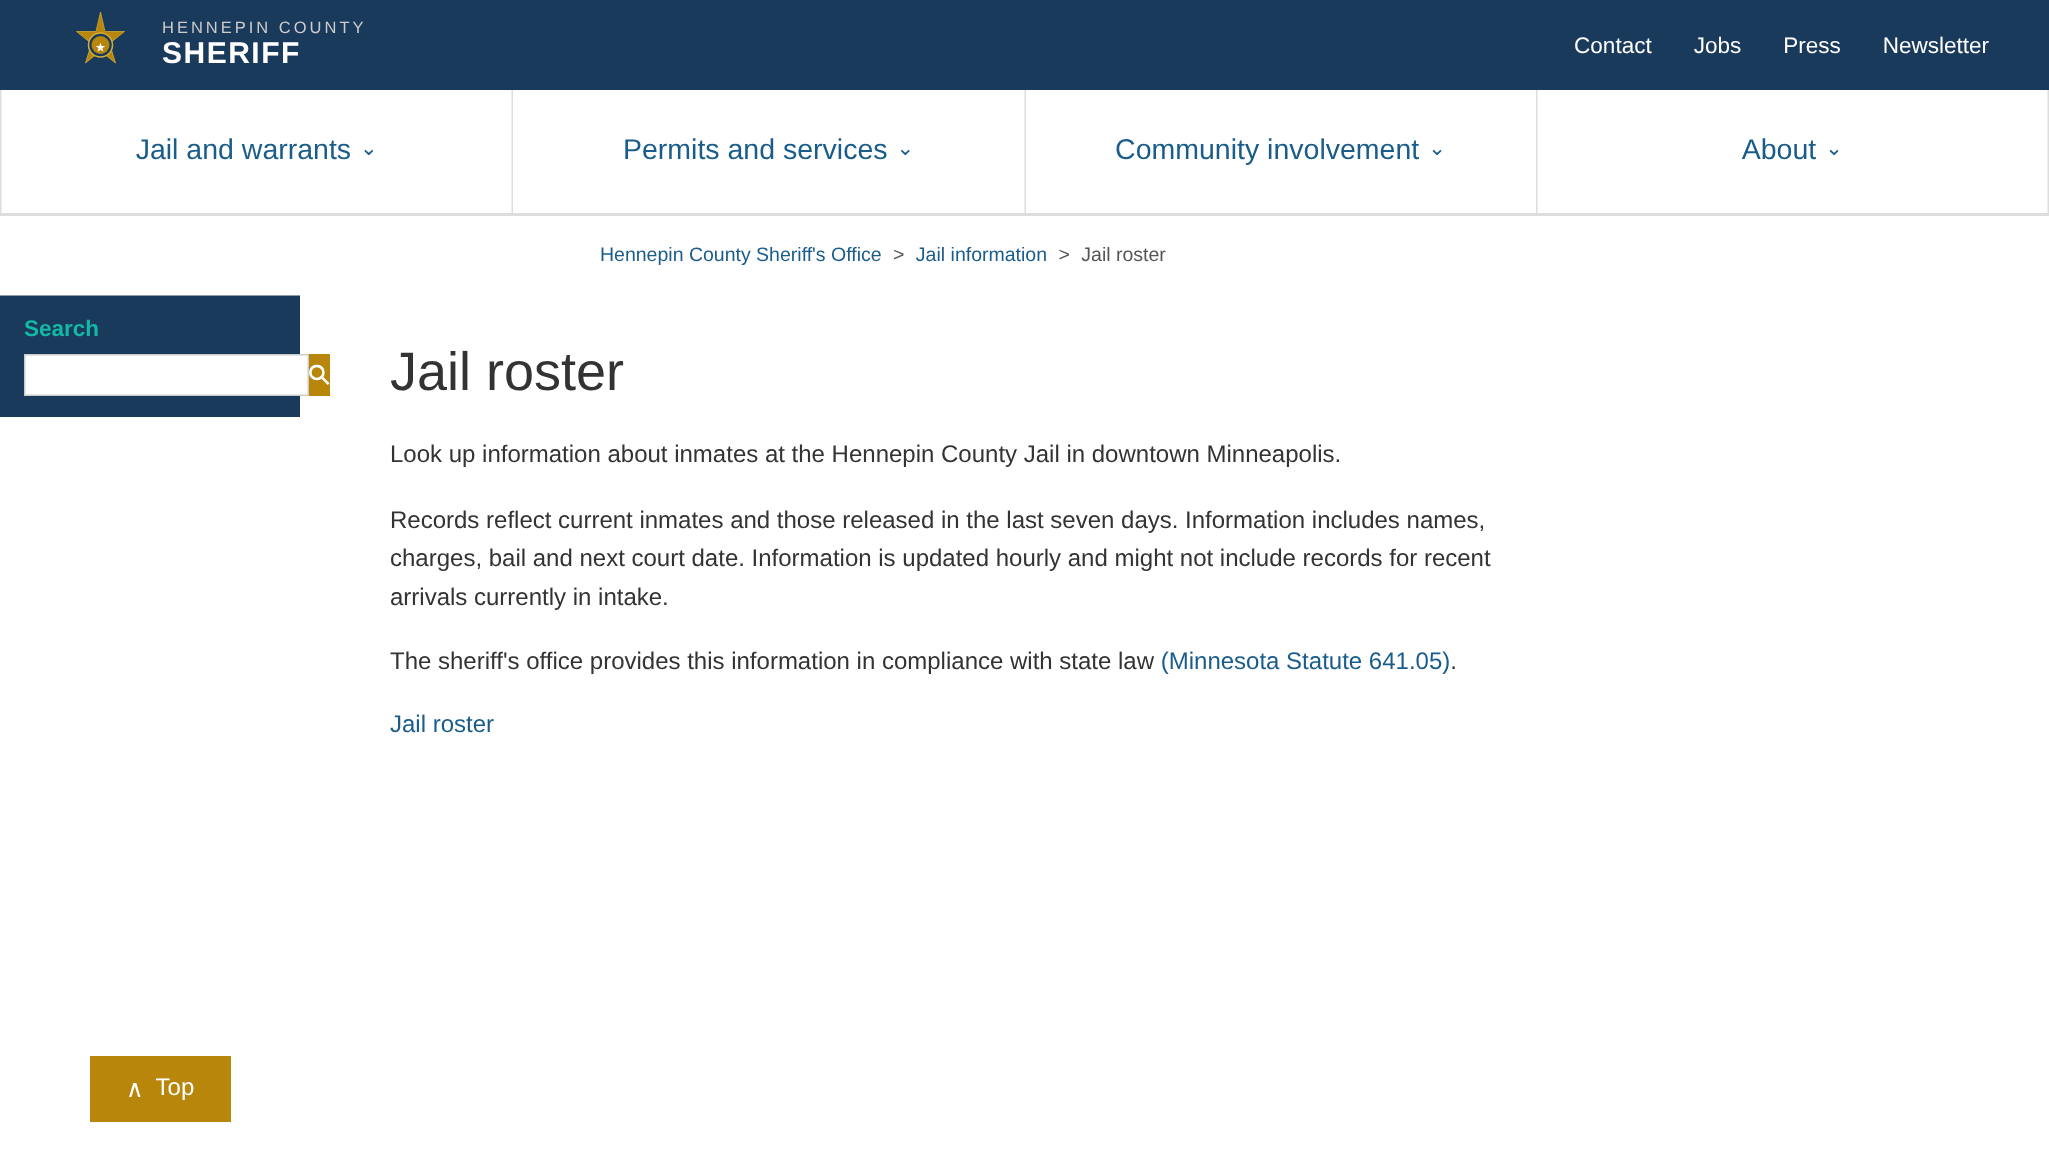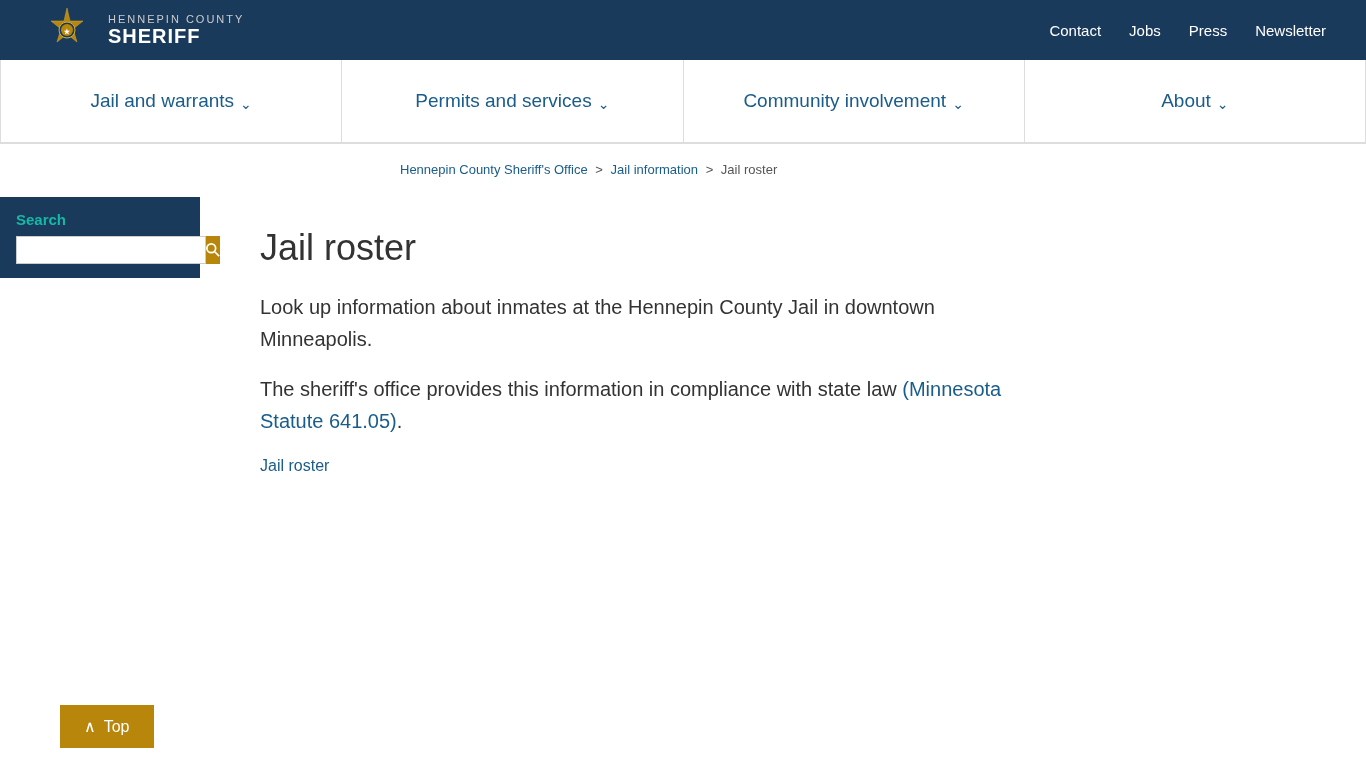--- a/index.html
+++ b/index.html
@@ -65,21 +65,21 @@
       cursor: pointer;
       text-align: center;
     }
     .nav-item:first-child { border-left: 1px solid #ddd; }
     .nav-item a {
       color: #1a5c8a;
       text-decoration: none;
       font-size: 19px;
       font-weight: 400;
       display: flex;
-      align-items: flex-end;
+      align-items: flex-start;
       gap: 6px;
     }
     .chevron {
       font-size: 14px;
       color: #1a5c8a;
     }
 
     
     .breadcrumb-area {
       padding: 18px 24px 0 400px;
@@ -157,21 +157,21 @@
       max-width: 900px;
     }
     .page-title {
       font-size: 36px;
       font-weight: normal;
       color: #333;
       margin-bottom: 22px;
       margin-top: 10px;
     }
     .content-text {
-      font-size: 20px;
+      font-size: 16px;
       line-height: 1.6;
       color: #333;
       margin-bottom: 18px;
     }
     .content-text a {
       color: #1a5c8a;
       text-decoration: none;
     }
     .content-links {
       margin-top: 20px;
@@ -285,20 +285,21 @@
         </button>
       </div>
     </div>
   </aside>
 
   <main class="main-content">
     <h1 class="page-title">Jail roster</h1>
 
     <p class="content-text">Look up information about inmates at the Hennepin County Jail in downtown Minneapolis.</p>
 
+    <p class="content-text">Records reflect current inmates and those released in the last seven days. Information includes names, charges, bail and next court date. Information is updated hourly and might not include records for recent arrivals currently in intake.</p>
 
     <p class="content-text">
       <span>The sheriff's office provides this information in compliance with state law </span><a href="#">(Minnesota Statute 641.05)</a><span>.</span>
     </p>
 
     <div class="content-links">
       <a href="#">Jail roster</a>
     </div>
   </main>
 </div>

